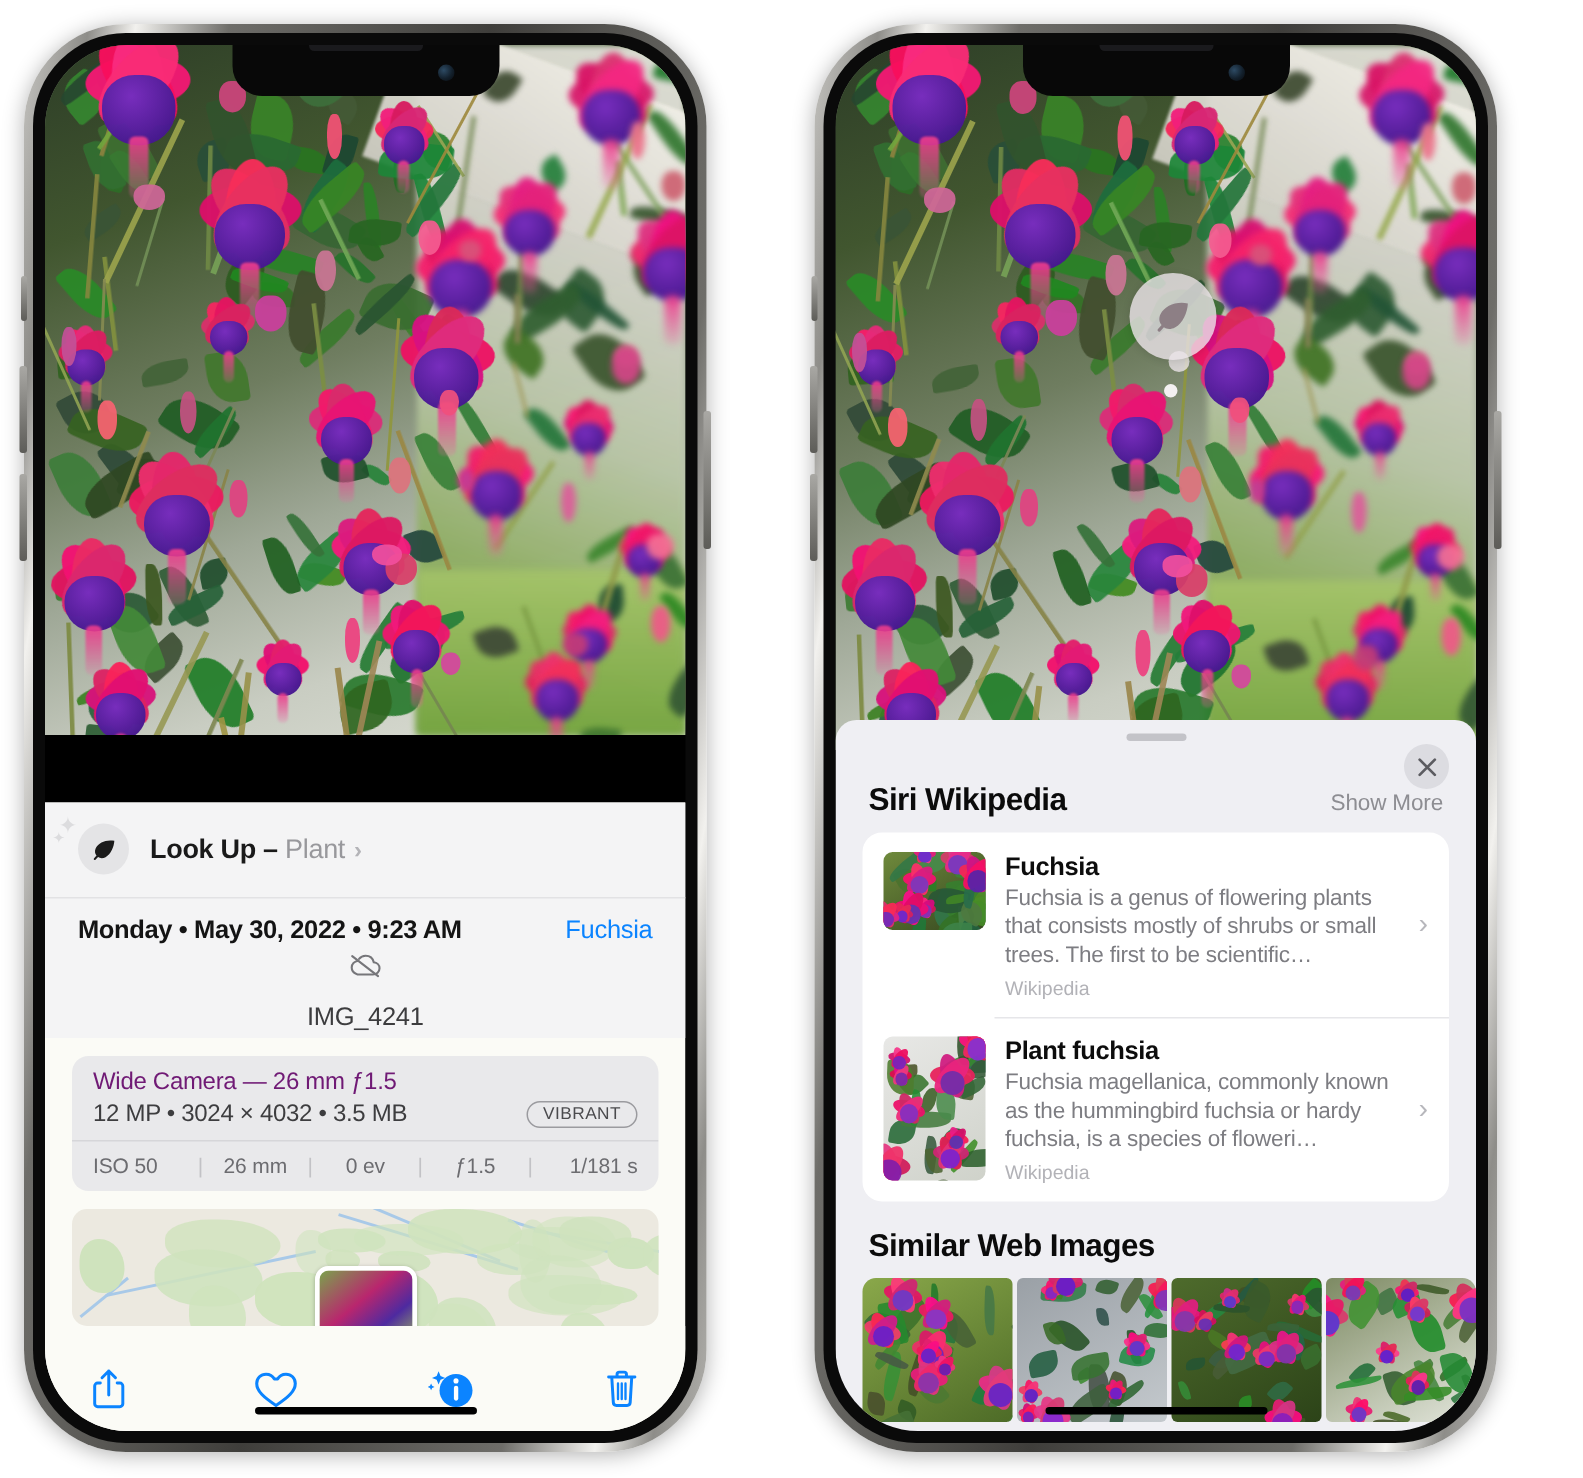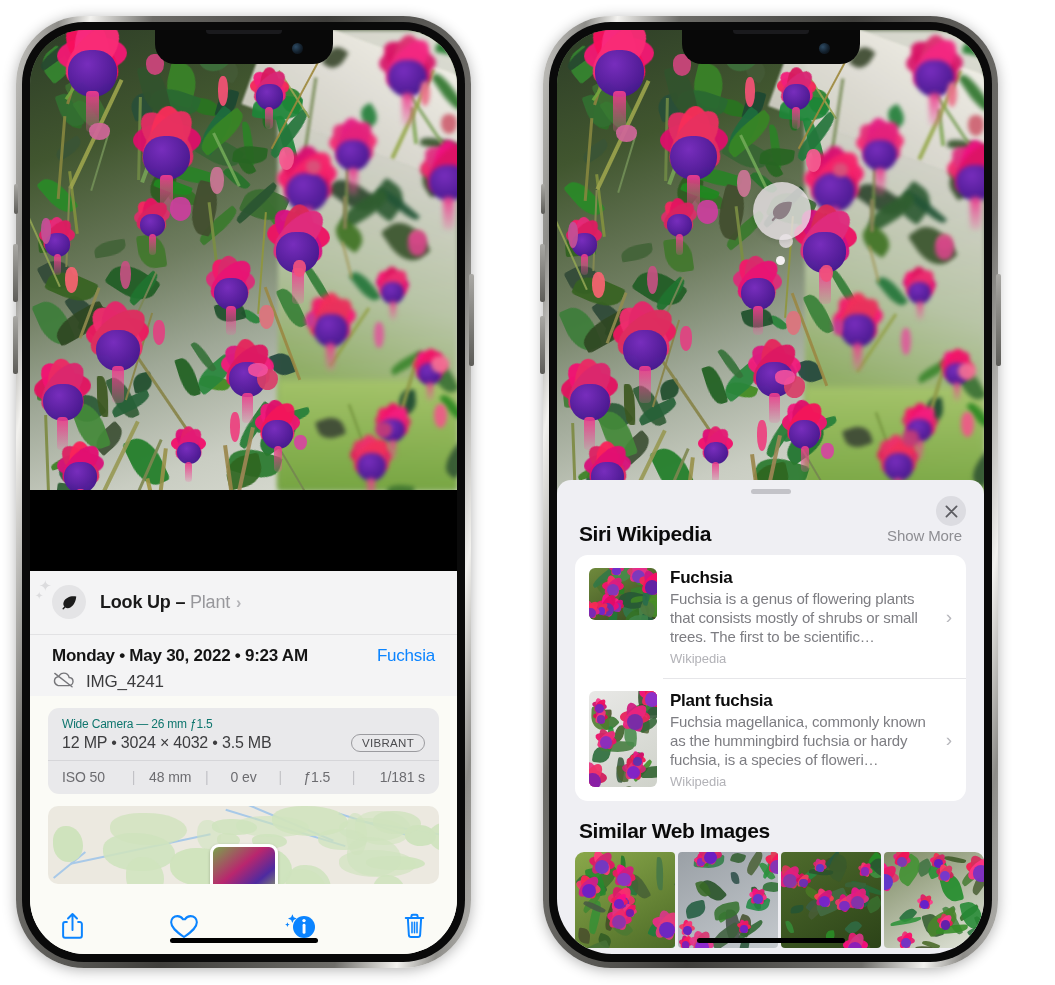--- a/index.html
+++ b/index.html
@@ -95,42 +95,42 @@
   .spark.b{left:-17px;top:5px;font-size:10px;}
   .lookup-text{font-size:18px;font-weight:700;color:#1a1a1a;letter-spacing:-.2px;}
   .lookup-text .dash{font-weight:700;}
   .lookup-sub{color:#98989c;font-weight:400;}
   .chev-sm{color:#b4b4b8;font-size:16px;margin-left:6px;}
 
   .meta{background:#f4f4f5;padding:11px 22px 4px 22px;}
   .meta-line1{display:flex;align-items:baseline;justify-content:space-between;}
   .meta-date{font-size:17px;font-weight:700;color:#141414;letter-spacing:-.25px;}
   .adjust{font-size:17px;color:#0b84ff;letter-spacing:-.2px;}
-  .meta-line2{display:flex;align-items:center;gap:11px;margin-top:5px;}
+  .meta-line2{display:flex;align-items:center;gap:11px;margin-top:5px;flex-direction:column;}
   .meta-file{font-size:17px;color:#3c3c3e;letter-spacing:-.2px;}
 
   .camcard{
     margin:12px 18px 0 18px;border-radius:11px;overflow:hidden;background:#e9e9eb;
   }
   .camcard .hdr{
     background:#e0e0e2;padding:9px 14px;display:flex;align-items:center;justify-content:space-between;
   }
   .cam-name{font-size:16px;font-weight:700;color:#141414;letter-spacing:-.2px;}
   .hdr-right{display:flex;align-items:center;gap:9px;}
   .pill-jpeg{
     background:#a6a6aa;color:#fff;font-size:11px;font-weight:700;letter-spacing:.4px;
     padding:2px 6px;border-radius:4px;
   }
   .aperture{
     width:19px;height:19px;border-radius:50%;border:1.6px solid #6e6e72;
     display:flex;align-items:center;justify-content:center;
   }
   .aperture i{display:block;width:8px;height:8px;border-radius:50%;border:1.6px solid #6e6e72;}
   .camcard .body{padding:9px 14px 8px 14px;}
-  .lens{font-size:12px;color:#0f766e;letter-spacing:-.2px;}
+  .lens{font-size:16px;color:#701a75;letter-spacing:-.2px;}
   .res-row{display:flex;align-items:center;justify-content:space-between;margin-top:3px;}
   .res{font-size:16px;color:#3d3d3f;letter-spacing:-.2px;}
   .pill-vib{
     border:1px solid #9b9b9f;color:#4b4b4e;border-radius:11px;font-size:11.5px;
     padding:2px 10px;letter-spacing:.3px;
   }
   .exif{
     border-top:1px solid #d6d6d9;display:flex;align-items:center;
     padding:8px 14px 9px 14px;
   }
@@ -564,21 +564,21 @@
           <div class="body">
             <div class="lens">Wide Camera — 26 mm ƒ1.5</div>
             <div class="res-row">
               <div class="res">12 MP • 3024 × 4032 • 3.5 MB</div>
               <div class="pill-vib">VIBRANT</div>
             </div>
           </div>
           <div class="exif">
             <span class="c first">ISO 50</span>
             <span class="sep">|</span>
-            <span class="c">48 mm</span>
+            <span class="c">26 mm</span>
             <span class="sep">|</span>
             <span class="c">0 ev</span>
             <span class="sep">|</span>
             <span class="c">ƒ1.5</span>
             <span class="sep">|</span>
             <span class="c last">1/181 s</span>
           </div>
         </div>
 
         <div class="map" id="mapL">

